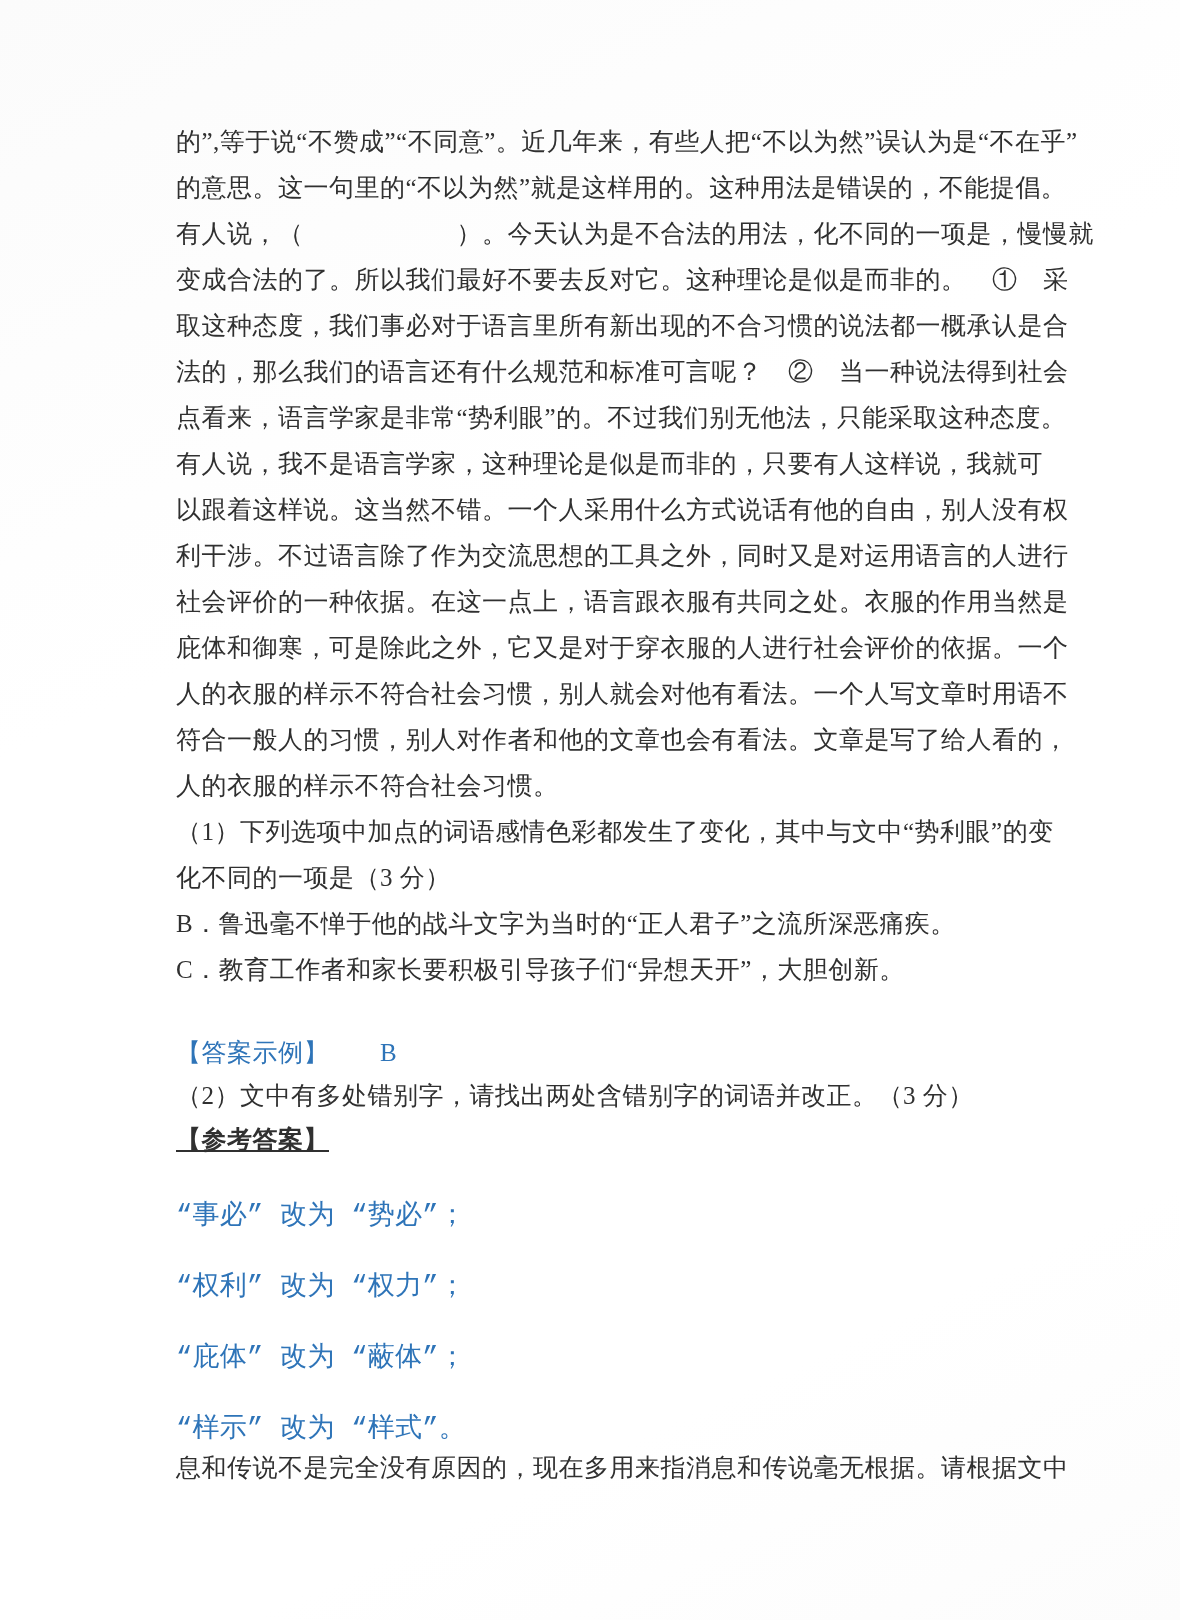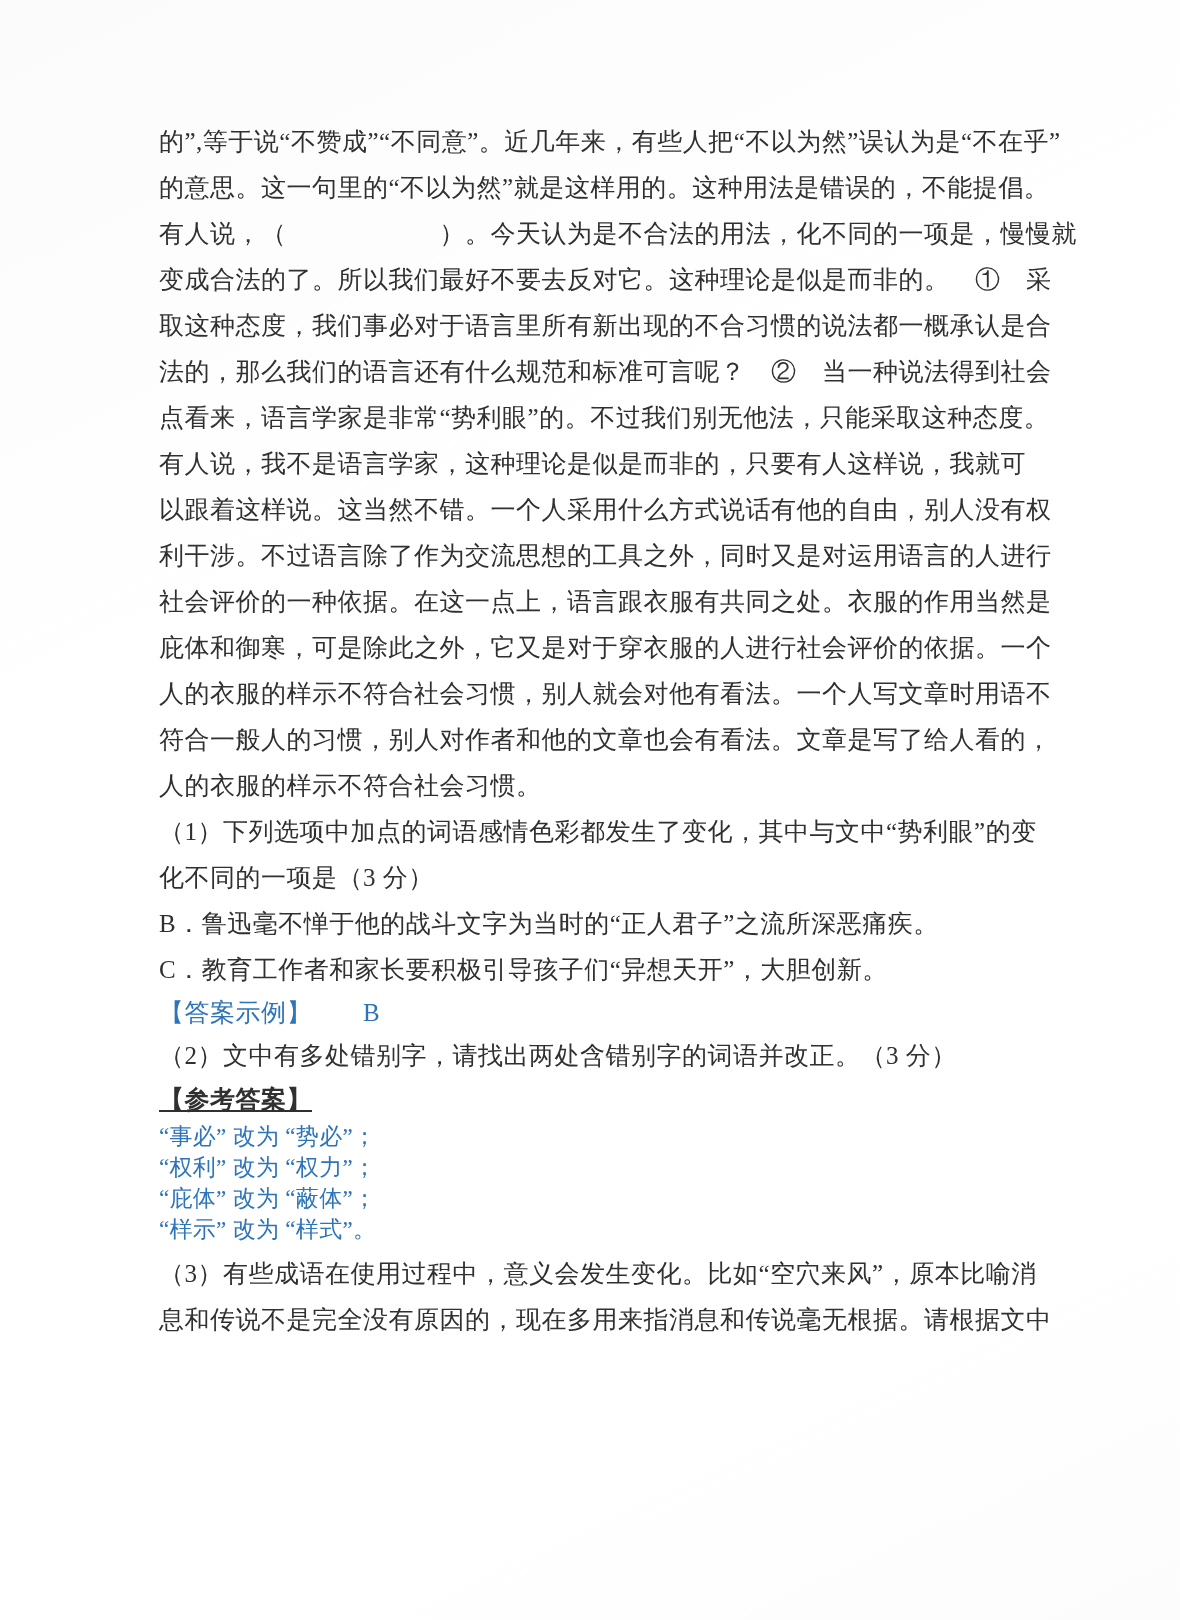--- a/index.html
+++ b/index.html
@@ -11,40 +11,40 @@
     position: relative;
     width: 1180px;
     height: 1620px;
     background: linear-gradient(155deg, #fbfbfb 0%, #ffffff 35%, #ffffff 80%, #fcfcfc 100%);
     font-family: "Liberation Serif", "DejaVu Serif", serif;
     color: #303030;
     overflow: hidden;
   }
   .text-block {
     position: absolute;
-    left: 159px;
+    left: 176px;
     top: 119px;
     width: 836px;
   }
   .ln {
     font-size: 25px;
     line-height: 46px;
     letter-spacing: 0.5px;
     white-space: nowrap;
   }
   
   .j {
     text-align: justify;
     text-align-last: justify;
   }
-  .blue { color: var(--answer-blue, #2e74b8); }
+  .blue { color: var(--answer-blue, #2e74b8); margin-top: 40px; }
   .bold { font-weight: bold; text-decoration: underline; }
   .ansx  { line-height: 40px; }           
   .anshd { line-height: 42px; }           
-  .ansit { font-size: 23px; line-height: 31px; letter-spacing: 0.3px; }  
+  .ansit { font-size: 27px; line-height: 31px; letter-spacing: 0.3px; font-family: Liberation Mono, monospace; }  
   .q3gap { margin-top: 6px; }
 </style>
 </head>
 <body>
 
 <div class="page" style="--answer-blue: #2e74b8; color: rgb(48, 48, 48);">
   <div class="text-block" id="text-block">
       <div class="ln j">的”,等于说“不赞成”“不同意”。近几年来，有些人把“不以为然”误认为是“不在乎”</div>
       <div class="ln j">的意思。这一句里的“不以为然”就是这样用的。这种用法是错误的，不能提倡。</div>
       <div class="ln j">有人说，（　　　　　　）。今天认为是不合法的用法，化不同的一项是，慢慢就</div>
@@ -64,16 +64,15 @@
       <div class="ln">化不同的一项是（3 分）</div>
       <div class="ln">B．鲁迅毫不惮于他的战斗文字为当时的“正人君子”之流所深恶痛疾。</div>
       <div class="ln">C．教育工作者和家长要积极引导孩子们“异想天开”，大胆创新。</div>
       <div class="ln blue ansx">【答案示例】　　B</div>
       <div class="ln">（2）文中有多处错别字，请找出两处含错别字的词语并改正。（3 分）</div>
       <div class="ln bold anshd">【参考答案】</div>
       <div class="ln blue ansit">“事必” 改为 “势必”；</div>
       <div class="ln blue ansit">“权利” 改为 “权力”；</div>
       <div class="ln blue ansit">“庇体” 改为 “蔽体”；</div>
       <div class="ln blue ansit">“样示” 改为 “样式”。</div>
-      <div class="ln j q3gap">（3）有些成语在使用过程中，意义会发生变化。比如“空穴来风”，原本比喻消</div>
       <div class="ln j">息和传说不是完全没有原因的，现在多用来指消息和传说毫无根据。请根据文中</div>
     </div>
 </div>
 
 </body></html>

